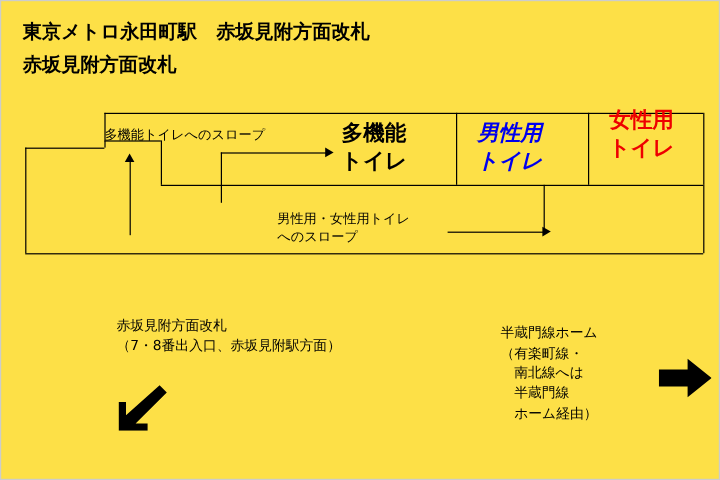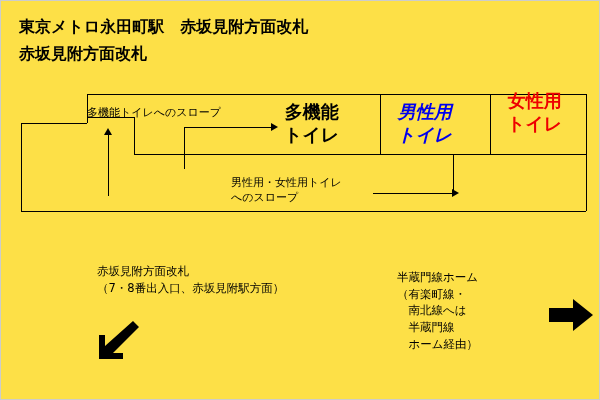--- a/index.html
+++ b/index.html
@@ -92,21 +92,21 @@
 
   
   .caption {
     position: absolute;
     font-size: 11.5px;
     line-height: 1.45;
     white-space: nowrap;
     color: #000000;
   }
   #caption-left  { left: 96px; top: 262px; }
-  #caption-right { left: 396px; top: 268px; text-align: left; }
+  #caption-right { left: 416px; top: 268px; text-align: left; }
 
   
   #arrow-bl { position: absolute; left: 96px; top: 318px; width: 44px; height: 40px; }
   #arrow-br { position: absolute; left: 548px; top: 296px; width: 44px; height: 36px; }
   #arrow-bl svg, #arrow-br svg { display: block; }
 </style>
 </head>
 <body>
 
 <div id="page">

